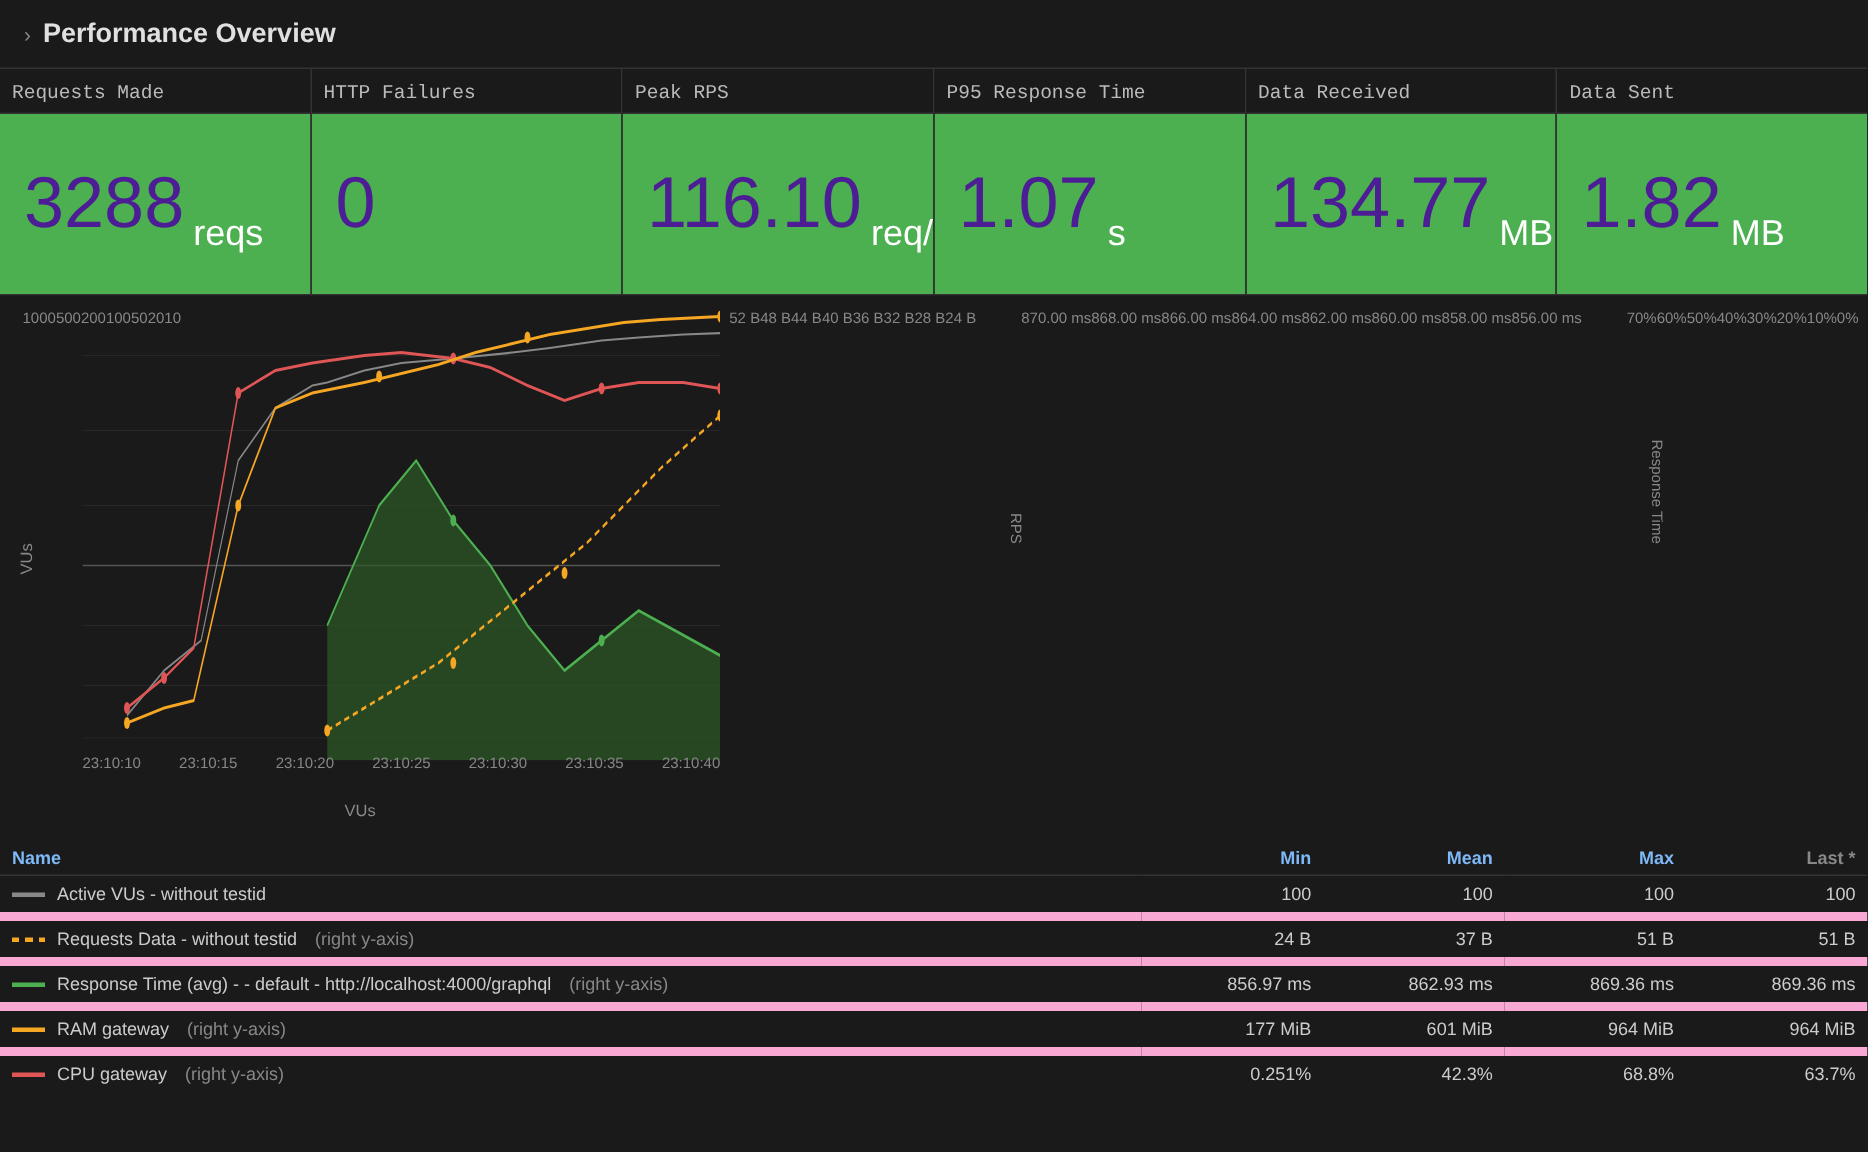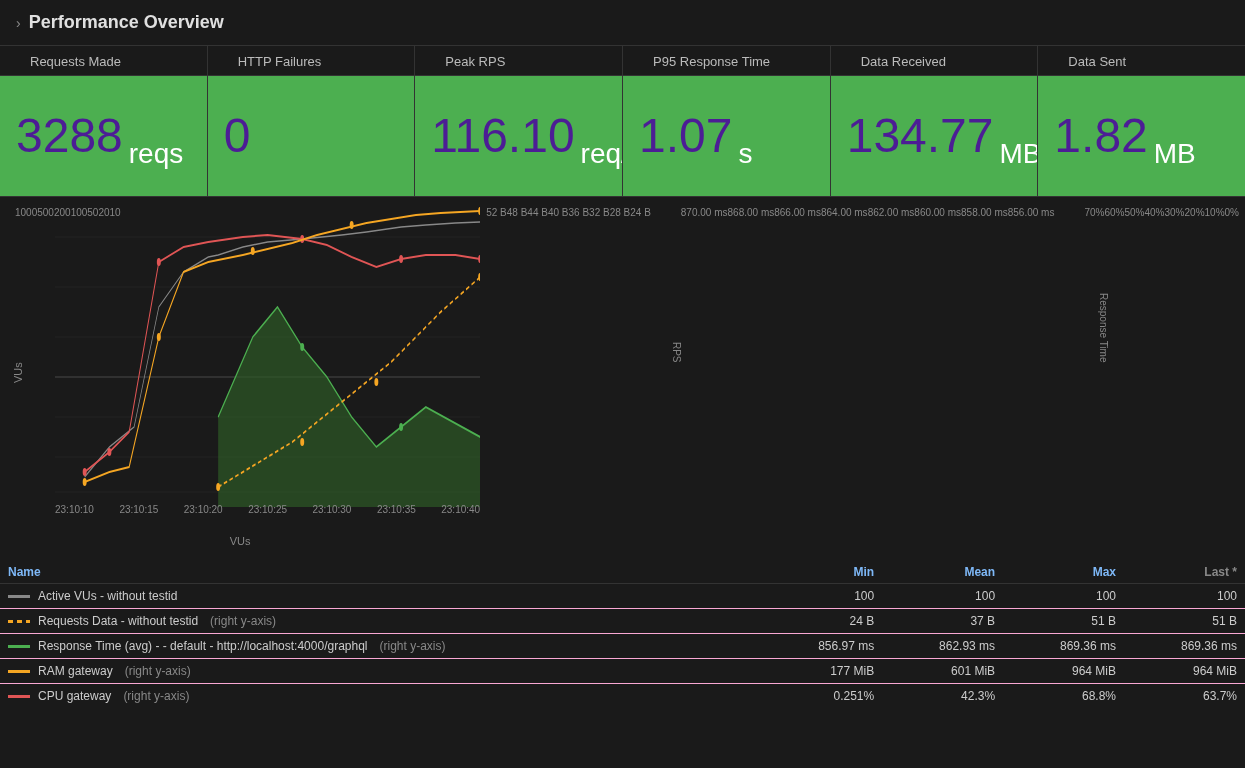--- a/index.html
+++ b/index.html
@@ -39,39 +39,40 @@
       flex: 1;
       background: #1a1a1a;
       border-right: 1px solid #333;
       padding: 0;
       overflow: hidden;
     }
     .metric-card:last-child { border-right: none; }
     .metric-label {
       color: #bbb;
       font-size: 13px;
-      padding: 8px 30px 6px;
+      padding: 8px 8px 6px;
       border-bottom: 1px solid #333;
+      font-family: Liberation Mono, monospace;
     }
     .metric-value-box {
       background: #4caf50;
       padding: 20px 16px;
       min-height: 120px;
       display: flex;
       align-items: center;
     }
     .metric-value {
       color: #4c1d95;
       font-size: 48px;
       font-weight: 300;
       line-height: 1;
     }
     .metric-unit {
       color: #fff;
-      font-size: 28px;
+      font-size: 24px;
       font-weight: 300;
       margin-left: 6px;
       align-self: flex-end;
       margin-bottom: 6px;
     }
 
     .chart-section {
       display: flex;
       padding: 0;
       background: #1a1a1a;
@@ -181,21 +182,21 @@
       border-bottom: 1px solid #333;
       font-size: 12px;
     }
     .legend-table th.right-align, .legend-table td.right-align {
       text-align: right;
     }
     .legend-table td {
       padding: 5px 8px;
       font-size: 12px;
       color: #ccc;
-      border-bottom: 1px solid #f9a8d4;
+      border-bottom: 6px solid #f9a8d4;
     }
     .legend-table tr:last-child td { border-bottom: none; }
 
     .legend-name-cell {
       display: flex;
       align-items: center;
       gap: 8px;
     }
     .legend-line {
       width: 22px;

